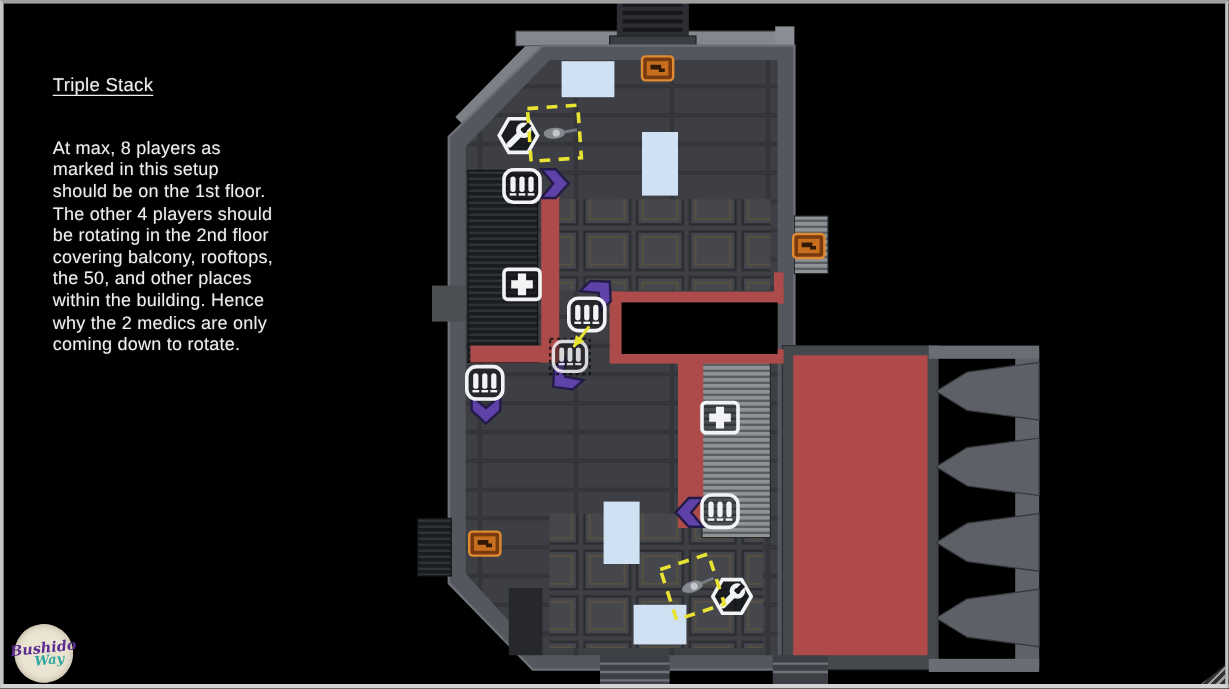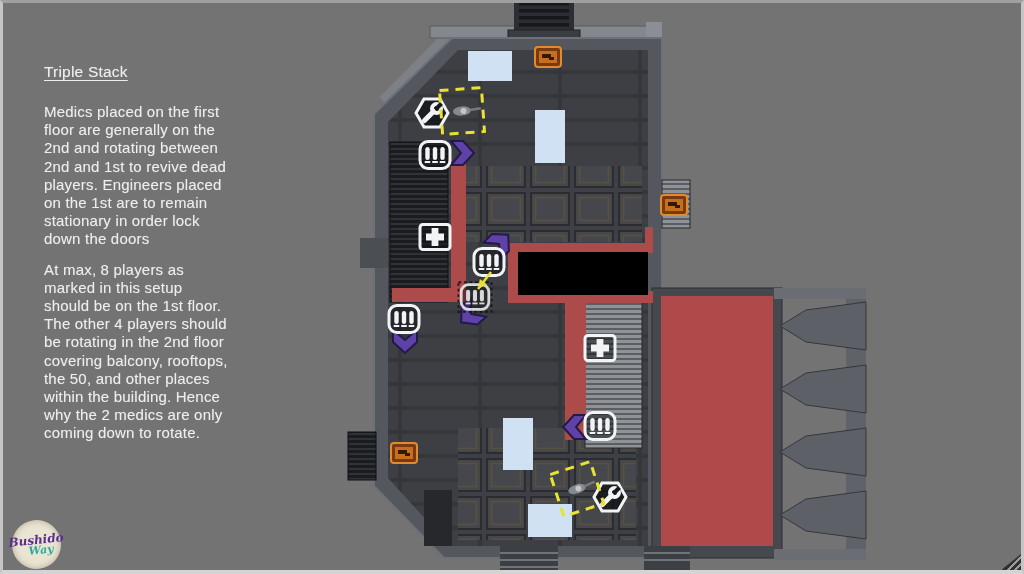--- a/index.html
+++ b/index.html
@@ -1,16 +1,16 @@
 <!DOCTYPE html>
 <html><head>
 <meta charset="utf-8">
 <style>
   html,body{margin:0;padding:0;background:#222;}
-  .screen{position:relative;width:1024px;height:574px;background:#737373;overflow:hidden;
+  .screen{position:relative;width:1024px;height:574px;background:#000000;overflow:hidden;
           font-family:"Liberation Sans",sans-serif;}
   .frame{position:absolute;inset:0;border-style:solid;border-width:3px 3px 4px 3px;
          border-color:#9f9f9f #c5c5c5 #d4d4d4 #c5c5c5;pointer-events:none;z-index:10;}
   .grip{position:absolute;right:3px;bottom:4px;width:20px;height:16px;z-index:11;
         clip-path:polygon(100% 0,100% 100%,0 100%);
         background:repeating-linear-gradient(135deg,#9a9a9a 0 2px,#303030 2px 5px);}
   #map{position:absolute;left:0;top:0;}
   .notes{position:absolute;left:44px;top:62px;width:258px;color:#ededed;z-index:5;}
   .notes .title-line{font-size:15.5px;line-height:19px;text-decoration:underline;
         text-underline-offset:3px;letter-spacing:.2px;text-shadow:0 0 1px rgba(255,255,255,.4);}
@@ -217,28 +217,20 @@
           <line x1="8" y1="-0.5" x2="19" y2="-1.5" stroke="#74797f" stroke-width="2.5"></line>
         </g>
         <line x1="491" y1="272" x2="478" y2="289" stroke="#e8e232" stroke-width="2.5"></line>
         <polygon points="478,289 479.8924407197398,279.1172540191366 487.0416612165346,284.5843049872738" fill="#e8e232"></polygon>
       </g>
   </svg>
 
   <div class="notes">
     <div class="title-line">Triple Stack</div>
     <div class="gap1"></div>
-    <p>Medics placed on the first
-floor are generally on the
-2nd and rotating between
-2nd and 1st to revive dead
-players. Engineers placed
-on the 1st are to remain
-stationary in order lock
-down the doors</p>
     <div class="gap2"></div>
     <p>At max, 8 players as
 marked in this setup
 should be on the 1st floor.
 The other 4 players should
 be rotating in the 2nd floor
 covering balcony, rooftops,
 the 50, and other places
 within the building. Hence
 why the 2 medics are only

